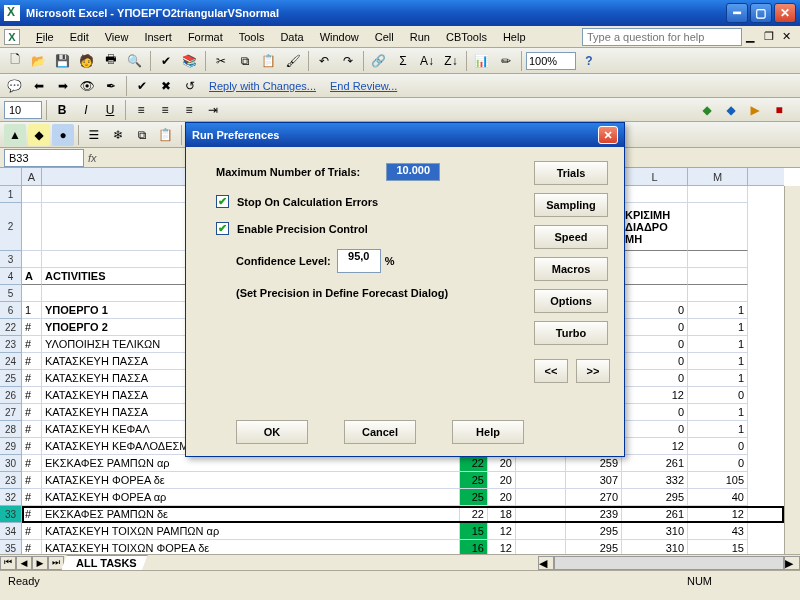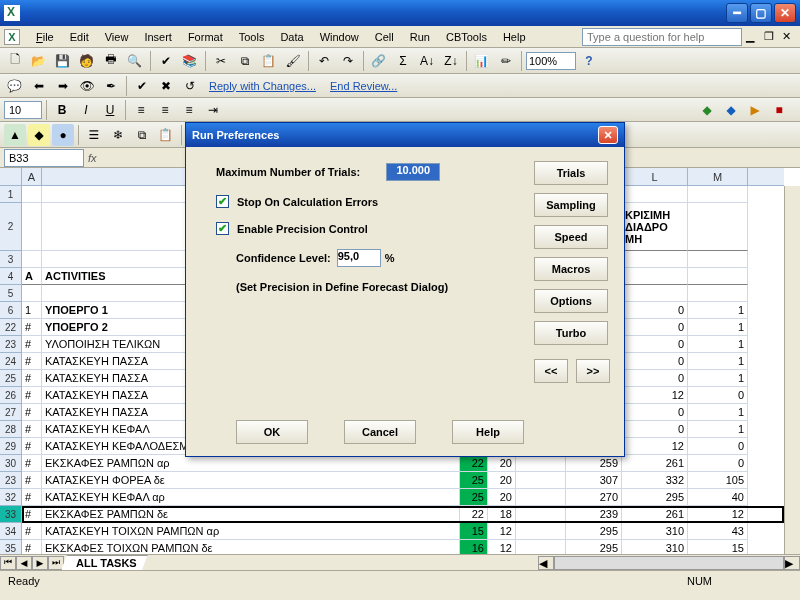--- a/index.html
+++ b/index.html
@@ -59,37 +59,38 @@
   
   .status{height:20px;background:#ece9d8;border-top:1px solid #aca899;display:flex;align-items:center;padding:0 8px;}
   .status .right{margin-left:auto;padding-right:80px;}
   
   .dialog{position:absolute;left:185px;top:122px;width:440px;height:335px;background:#ece9d8;border:1px solid #003399;box-shadow:3px 3px 6px rgba(0,0,0,.3);}
   .dlg-title{height:24px;background:linear-gradient(to bottom,#2a80e8,#0f3fa5);color:#fff;font-weight:bold;display:flex;align-items:center;padding:0 6px;}
   .dlg-close{margin-left:auto;width:20px;height:18px;background:linear-gradient(#f28a6f,#d8432a);border:1px solid #fff;border-radius:3px;display:flex;align-items:center;justify-content:center;color:#fff;font-weight:bold;}
   .dlg-body{position:relative;padding:16px 16px 12px 30px;height:calc(100% - 24px);}
   .dlg-row{display:flex;align-items:center;margin-bottom:14px;font-weight:bold;}
   .dlg-input{width:54px;height:18px;border:1px solid #7f9db9;background:#316ac5;color:#fff;text-align:center;margin-left:26px;}
-  .dlg-input2{width:44px;height:18px;border:1px solid #7f9db9;background:#fff;text-align:left;margin-left:6px;margin-right:4px;}
+  .dlg-input2{width:44px;height:24px;border:1px solid #7f9db9;background:#fff;text-align:center;margin-left:6px;margin-right:4px;}
   .chk{width:13px;height:13px;border:1px solid #22508f;background:#fff;margin-right:8px;display:inline-flex;align-items:center;justify-content:center;color:#21a121;font-size:11px;font-weight:bold;}
   .dlg-sidebar{position:absolute;right:14px;top:14px;display:flex;flex-direction:column;gap:8px;}
   .dbtn{width:74px;height:24px;border:1px solid #aca899;background:linear-gradient(#fdfdfb,#e6e3d3);display:flex;align-items:center;justify-content:center;font-weight:bold;cursor:default;}
   .dbtn.small{width:34px;}
   .dlg-nav{display:flex;gap:8px;margin-top:6px;}
   .dlg-buttons{position:absolute;bottom:12px;left:50px;display:flex;gap:36px;}
   .dlg-buttons .dbtn{width:72px;}
   
   .tbrow4{height:26px;background:linear-gradient(#f3f3ef,#e2e0d0);border-bottom:1px solid #aca899;display:flex;align-items:center;padding:0 4px;gap:2px;}
   .rightclump{margin-left:auto;display:flex;gap:2px;padding-right:6px;}
 </style>
 </head>
 <body>
 
 <div class="titlebar">
   <span class="icon"></span>
+  <span>Microsoft Excel - ΥΠΟΕΡΓΟ2triangularVSnormal</span>
   <div class="winbtns">
     <div class="winbtn min">━</div>
     <div class="winbtn max">▢</div>
     <div class="winbtn close">✕</div>
   </div>
 </div>
 
 <div class="menubar">
   <span class="xl">X</span>
   <span class="menuit"><u>F</u><span title="File">ile</span></span>
@@ -393,21 +394,21 @@
         <div class="cell " style="width: 418px;">ΚΑΤΑΣΚΕΥΗ ΦΟΡΕΑ δε</div>
         <div class="cell r hl-green" style="width: 28px;">25</div>
         <div class="cell r" style="width: 28px;">20</div>
         <div class="cell " style="width: 50px;"></div>
         <div class="cell r " style="width: 56px;">307</div>
         <div class="cell r" style="width: 66px;">332</div>
         <div class="cell r" style="width: 60px;">105</div>
       </div>
       <div class="row" style="height: 17px;">
         <div class="cell " style="width: 20px;">#</div>
-        <div class="cell " style="width: 418px;">ΚΑΤΑΣΚΕΥΗ ΚΕΦΑΛ αρ</div>
+        <div class="cell " style="width: 418px;">ΚΑΤΑΣΚΕΥΗ ΦΟΡΕΑ αρ</div>
         <div class="cell r hl-green" style="width: 28px;">25</div>
         <div class="cell r" style="width: 28px;">20</div>
         <div class="cell " style="width: 50px;"></div>
         <div class="cell r " style="width: 56px;">270</div>
         <div class="cell r" style="width: 66px;">295</div>
         <div class="cell r" style="width: 60px;">40</div>
       </div>
       <div class="row selected" style="height: 17px;">
         <div class="cell " style="width: 20px;">#</div>
         <div class="cell " style="width: 418px;">ΕΚΣΚΑΦΕΣ ΡΑΜΠΩΝ δε</div>
@@ -423,21 +424,21 @@
         <div class="cell " style="width: 418px;">ΚΑΤΑΣΚΕΥΗ ΤΟΙΧΩΝ ΡΑΜΠΩΝ αρ</div>
         <div class="cell r hl-green" style="width: 28px;">15</div>
         <div class="cell r" style="width: 28px;">12</div>
         <div class="cell " style="width: 50px;"></div>
         <div class="cell r " style="width: 56px;">295</div>
         <div class="cell r" style="width: 66px;">310</div>
         <div class="cell r" style="width: 60px;">43</div>
       </div>
       <div class="row" style="height: 17px;">
         <div class="cell " style="width: 20px;">#</div>
-        <div class="cell " style="width: 418px;">ΕΚΣΚΑΦΕΣ ΤΟΙΧΩΝ ΡΑΜΠΩΝ δε</div>
+        <div class="cell " style="width: 418px;">ΚΑΤΑΣΚΕΥΗ ΤΟΙΧΩΝ ΦΟΡΕΑ δε</div>
         <div class="cell r hl-green" style="width: 28px;">16</div>
         <div class="cell r" style="width: 28px;">12</div>
         <div class="cell " style="width: 50px;"></div>
         <div class="cell r " style="width: 56px;">295</div>
         <div class="cell r" style="width: 66px;">310</div>
         <div class="cell r" style="width: 60px;">15</div>
       </div>
     </div>
   <div class="vscroll"></div>
   <div class="hscroll">

